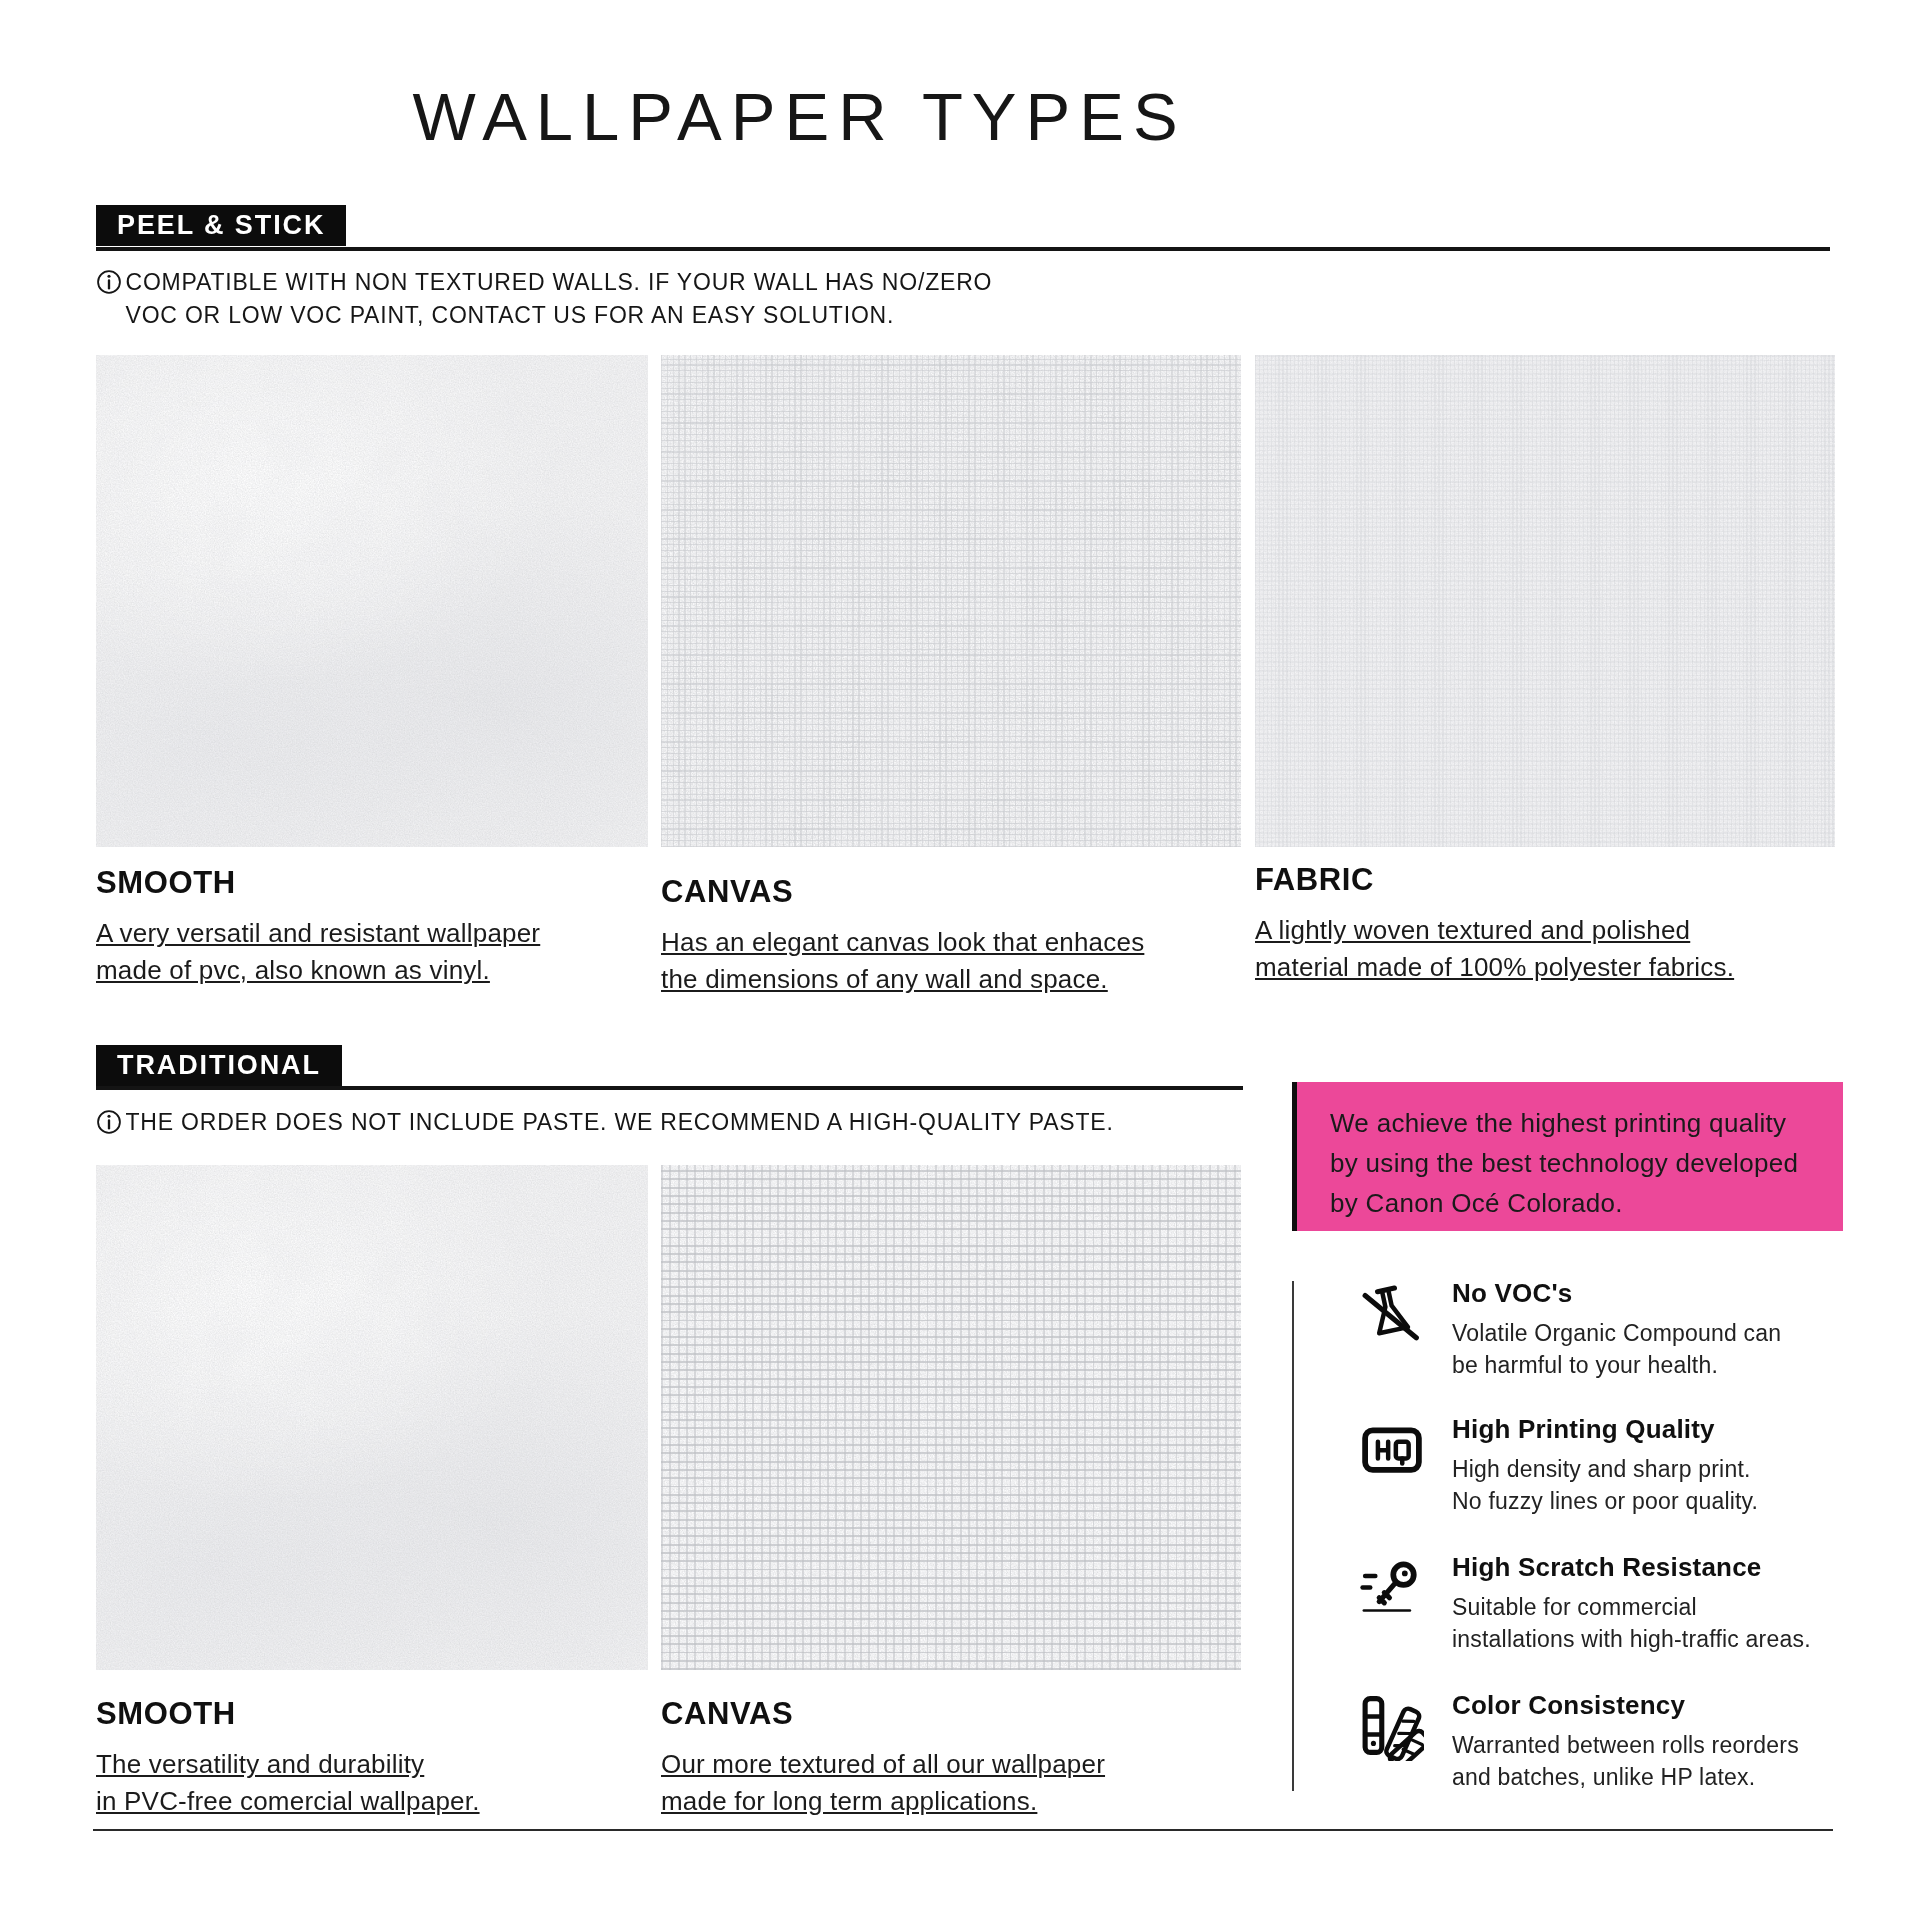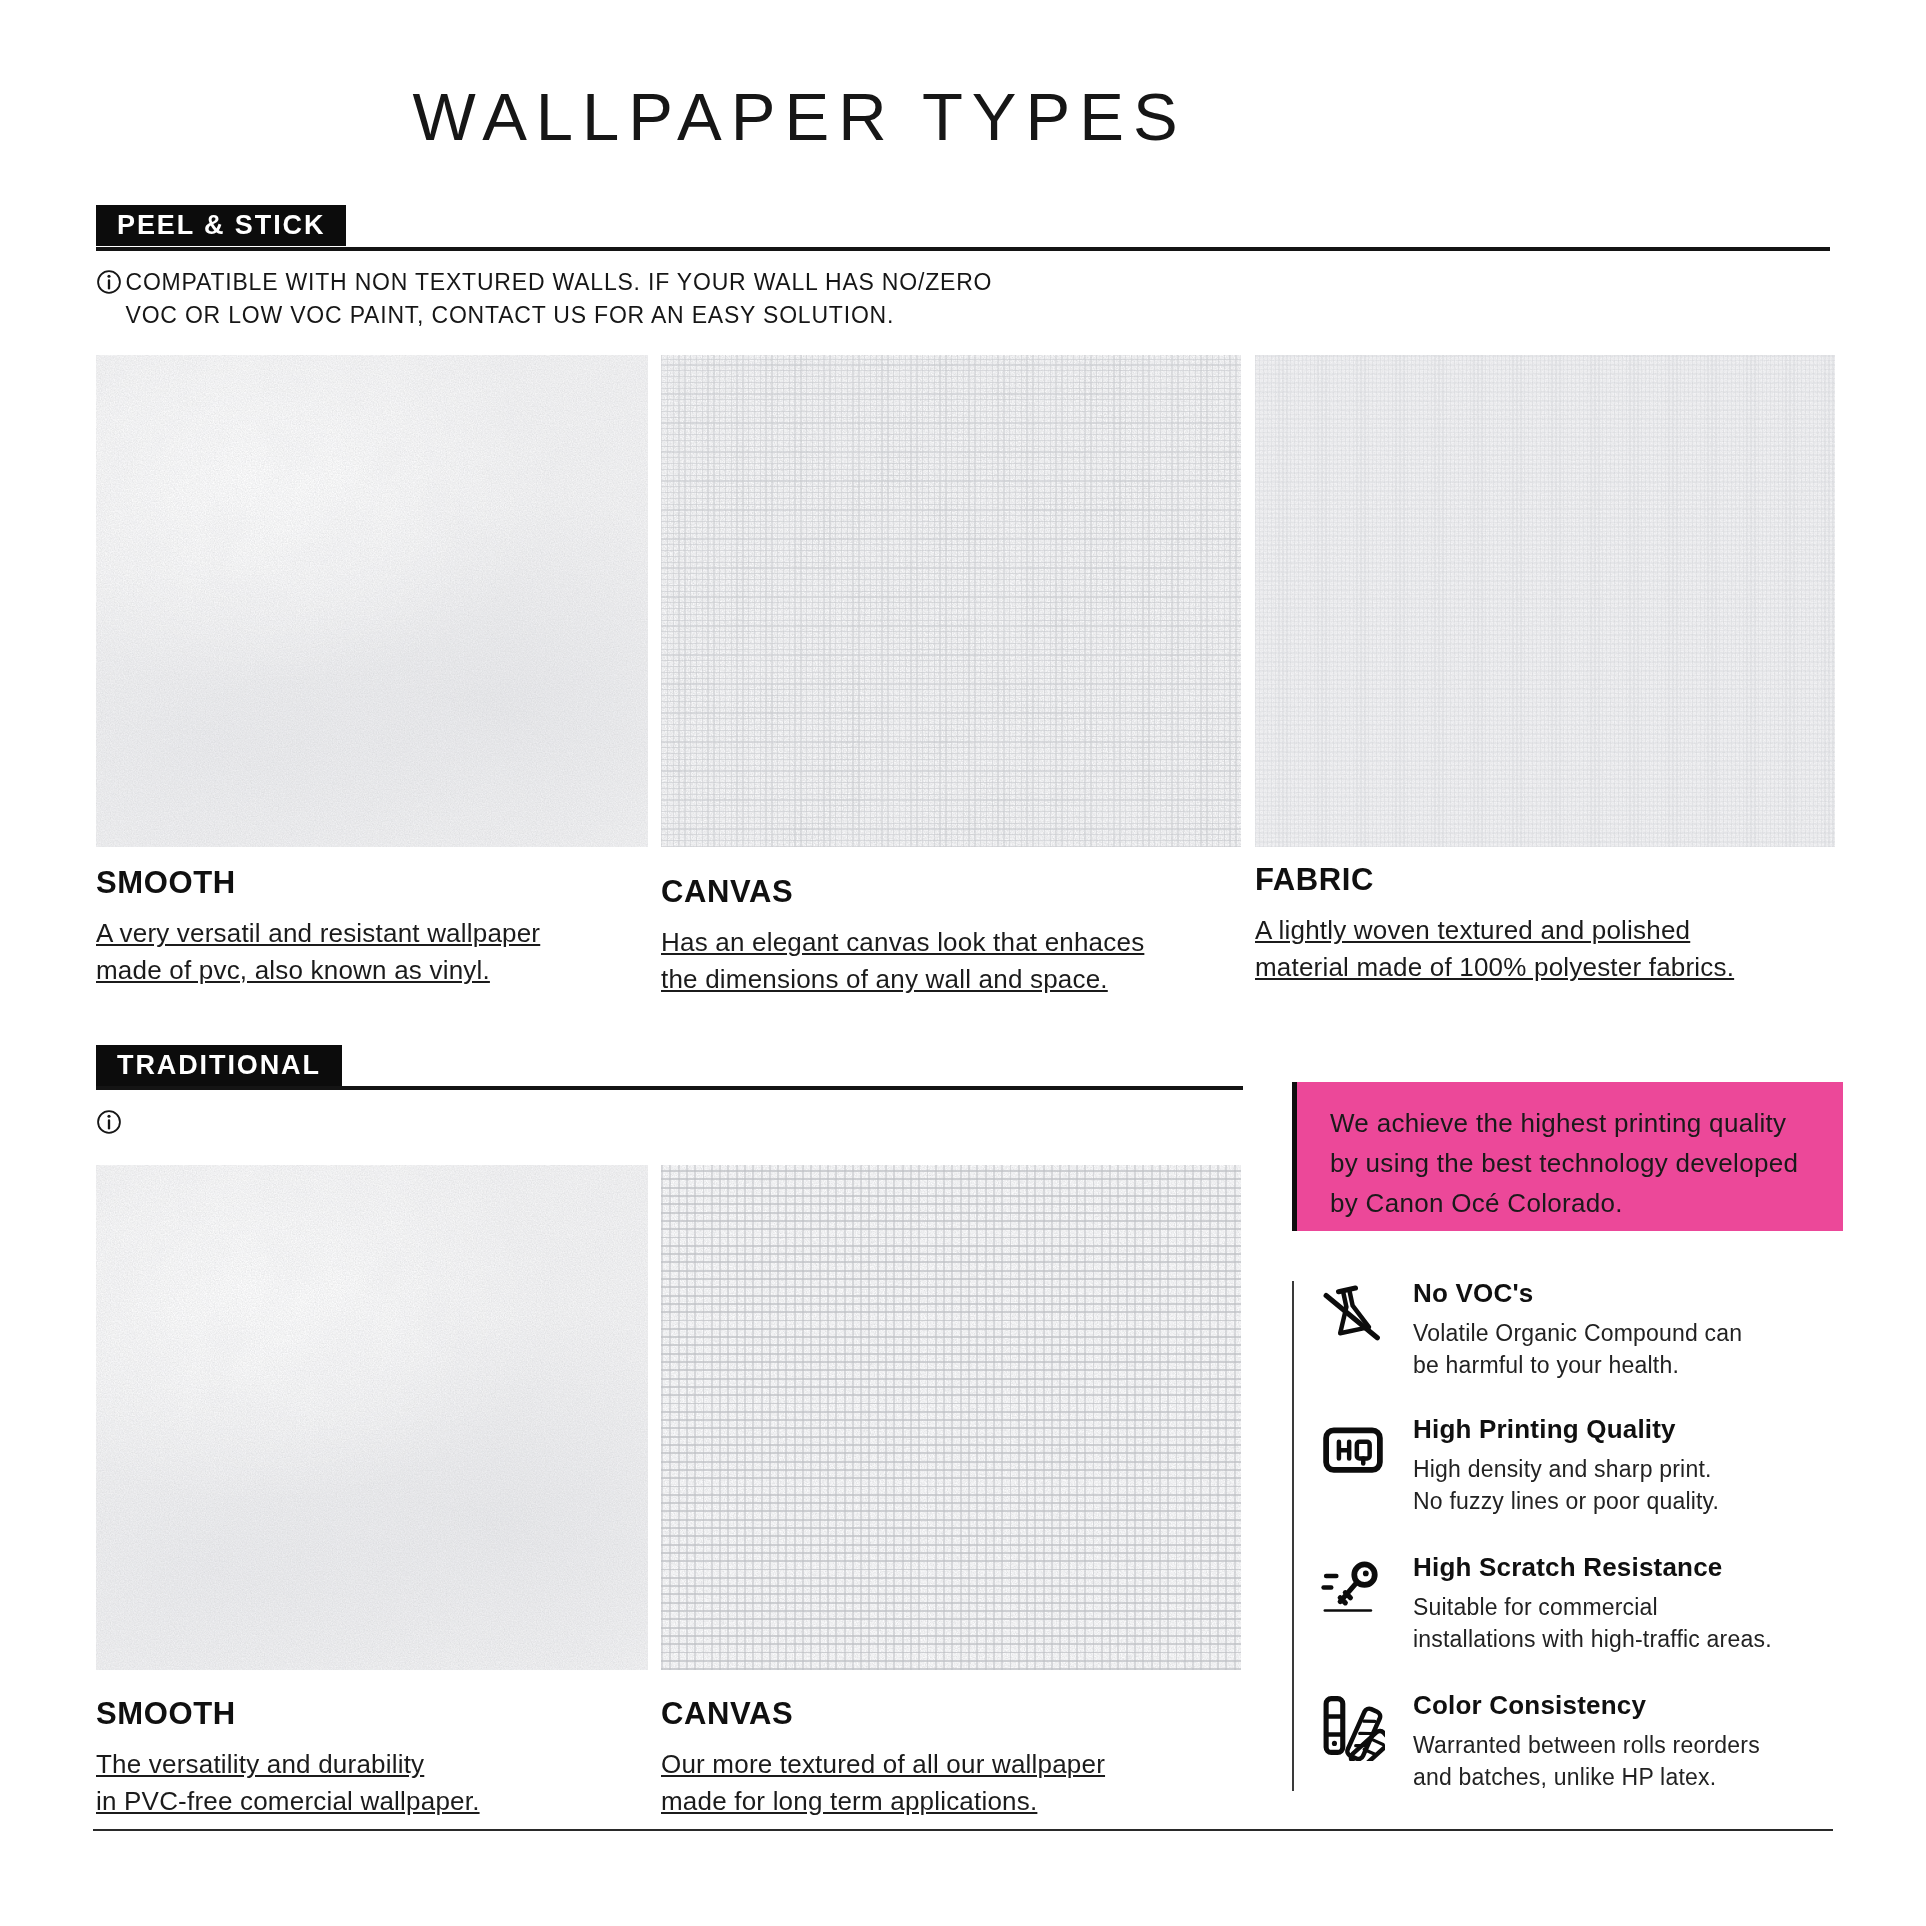--- a/index.html
+++ b/index.html
@@ -54,21 +54,21 @@
   .type-desc{font-size:26px;font-weight:300;color:#1b1b1b;line-height:37px;letter-spacing:0.2px;text-decoration:underline;}
 
   
   .quote-box{
     left:1292px;top:1082px;width:551px;height:149px;box-sizing:border-box;
     background:#ec4899;border-left:5.8px solid #0f0f0f;
     padding:20.5px 36px 0 33px;
   }
   .quote-text{font-size:26px;line-height:40px;color:#1a1a1a;letter-spacing:0.3px;}
   .vline{left:1292px;top:1281px;width:1.9px;height:510px;background:#3a3a3a;}
-  .feature{left:1292px;width:565px;display:flex;align-items:flex-start;padding-left:29px;box-sizing:border-box;}
+  .feature{left:1292px;width:565px;display:flex;align-items:flex-start;padding-left:68px;box-sizing:border-box;}
   .f-icon{flex:0 0 64px;height:71px;margin-right:28px;}
   .f-title{font-size:26px;font-weight:600;color:#101010;margin-bottom:7.7px;letter-spacing:0.2px;}
   .f-desc{font-size:23px;font-weight:400;color:#222222;line-height:32px;letter-spacing:0.2px;}
 
   .bottom-rule{left:93px;top:1829px;width:1740px;height:1.9px;background:#2a2a2a;}
 </style>
 </head>
 <body>
 
 <svg width="0" height="0" style="position:absolute" aria-hidden="true">
@@ -157,20 +157,23 @@
   <div class="abs rule" style="left:96px;top:1086px;width:1147px;"></div>
 
   <div class="abs note" style="left:96px;top:1106px;width:1156px;">
     <span class="ic">
       <svg width="26" height="26" viewBox="0 0 100 100" fill="none" stroke="#161616">
         <circle cx="50" cy="50" r="42" stroke-width="7"></circle>
         <line x1="50" y1="44" x2="50" y2="74" stroke-width="9" stroke-linecap="round"></line>
         <circle cx="50" cy="28" r="6" fill="#161616" stroke="none"></circle>
       </svg>
     </span>
+    <div class="note-text">
+      <div>THE ORDER DOES NOT INCLUDE PASTE. WE RECOMMEND A HIGH-QUALITY PASTE.</div>
+    </div>
   </div>
 
   <div class="swatch sw-smooth" style="left:96px;top:1165px;width:552px;height:505px;">
     <svg class="tex" viewBox="0 0 860 787" width="552" height="505">
         <rect width="100%" height="100%" filter="url(#blotch)" opacity="0.55"></rect>
         <rect width="100%" height="100%" filter="url(#grain)" opacity="0.45"></rect>
       </svg>
   </div>
   <div class="swatch sw-canvas2" style="left:661px;top:1165px;width:580px;height:505px;">
     <svg class="tex" viewBox="0 0 903 787" width="580" height="505">

